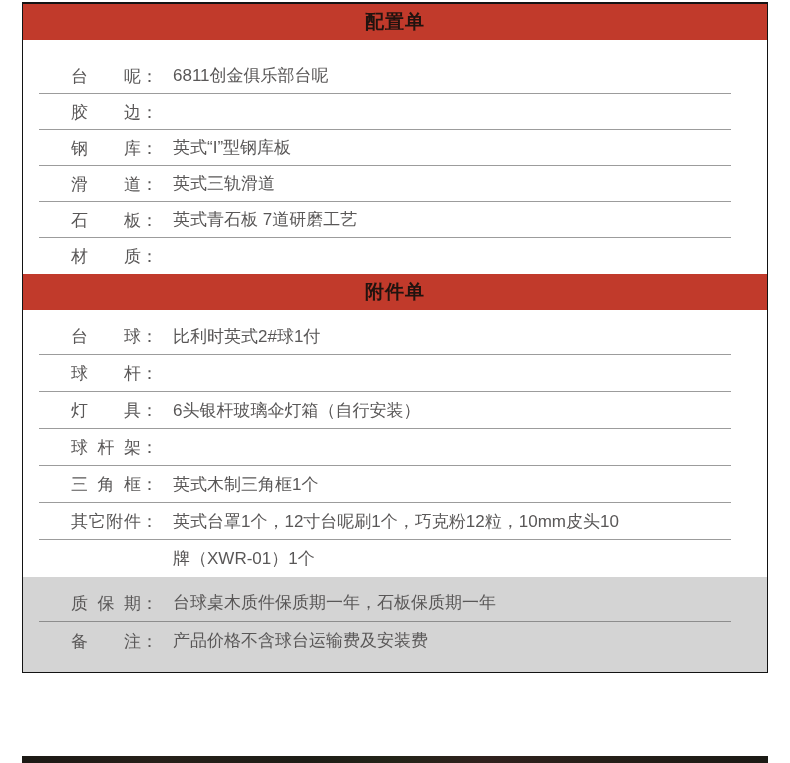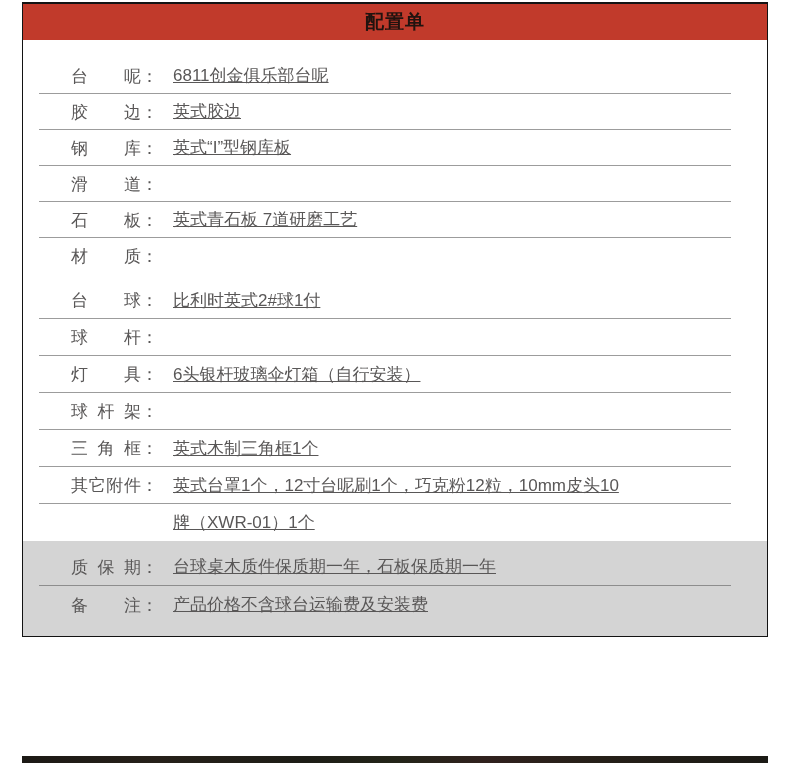--- a/index.html
+++ b/index.html
@@ -20,21 +20,21 @@
   .rows.s1{padding-top:8px;}
   .row{position:relative;display:flex;align-items:center;padding-left:48px;color:var(--ink);font-size:17px;}
   .s0 .row{min-height:36px;}
   .s1 .row{min-height:37px;}
   .row.sep::after{content:"";position:absolute;left:16px;right:36px;bottom:0;
     border-bottom:1px solid var(--sep);}
   .lblbox{display:inline-flex;align-items:center;flex:0 0 87px;}
   .lbl{display:inline-flex;justify-content:space-between;width:70px;}
   .colon{display:inline-block;}
   .val{flex:1;padding-left:15px;padding-right:20px;}
-  .vline{line-height:36px;white-space:nowrap;text-decoration:underline;}
+  .vline{line-height:36px;white-space:nowrap;}
   .notes{background:var(--note-bg);padding:7px 0 12px;}
   .notes .row{min-height:38px;}
   .notes .row.sep::after{border-bottom:1px solid var(--sep-dark);}
   .photo-strip{position:absolute;left:22px;top:756px;width:746px;height:7px;
     background:linear-gradient(90deg,#1c1915 0%,#262019 18%,#1d1d16 38%,#232418 50%,#30211d 62%,#251f18 78%,#1b1a15 100%);}
 </style>
 </head>
 <body>
 
 <div class="canvas">
@@ -54,23 +54,20 @@
           </div>
         </div>
         <div class="row sep">
           <span class="lblbox">
             <span class="lbl">
               <span class="ch">胶</span>
               <span class="ch">边</span>
             </span>
             <span class="colon">：</span>
           </span>
-          <div class="val">
-            <div class="vline">英式胶边</div>
-          </div>
         </div>
         <div class="row sep">
           <span class="lblbox">
             <span class="lbl">
               <span class="ch">钢</span>
               <span class="ch">库</span>
             </span>
             <span class="colon">：</span>
           </span>
           <div class="val">
@@ -78,20 +75,23 @@
           </div>
         </div>
         <div class="row sep">
           <span class="lblbox">
             <span class="lbl">
               <span class="ch">滑</span>
               <span class="ch">道</span>
             </span>
             <span class="colon">：</span>
           </span>
+          <div class="val">
+            <div class="vline">英式三轨滑道</div>
+          </div>
         </div>
         <div class="row sep">
           <span class="lblbox">
             <span class="lbl">
               <span class="ch">石</span>
               <span class="ch">板</span>
             </span>
             <span class="colon">：</span>
           </span>
           <div class="val">
@@ -101,20 +101,21 @@
         <div class="row">
           <span class="lblbox">
             <span class="lbl">
               <span class="ch">材</span>
               <span class="ch">质</span>
             </span>
             <span class="colon">：</span>
           </span>
         </div>
       </div>
+      <div class="bar">附件单</div>
       <div class="rows s1">
         <div class="row sep">
           <span class="lblbox">
             <span class="lbl">
               <span class="ch">台</span>
               <span class="ch">球</span>
             </span>
             <span class="colon">：</span>
           </span>
           <div class="val">

